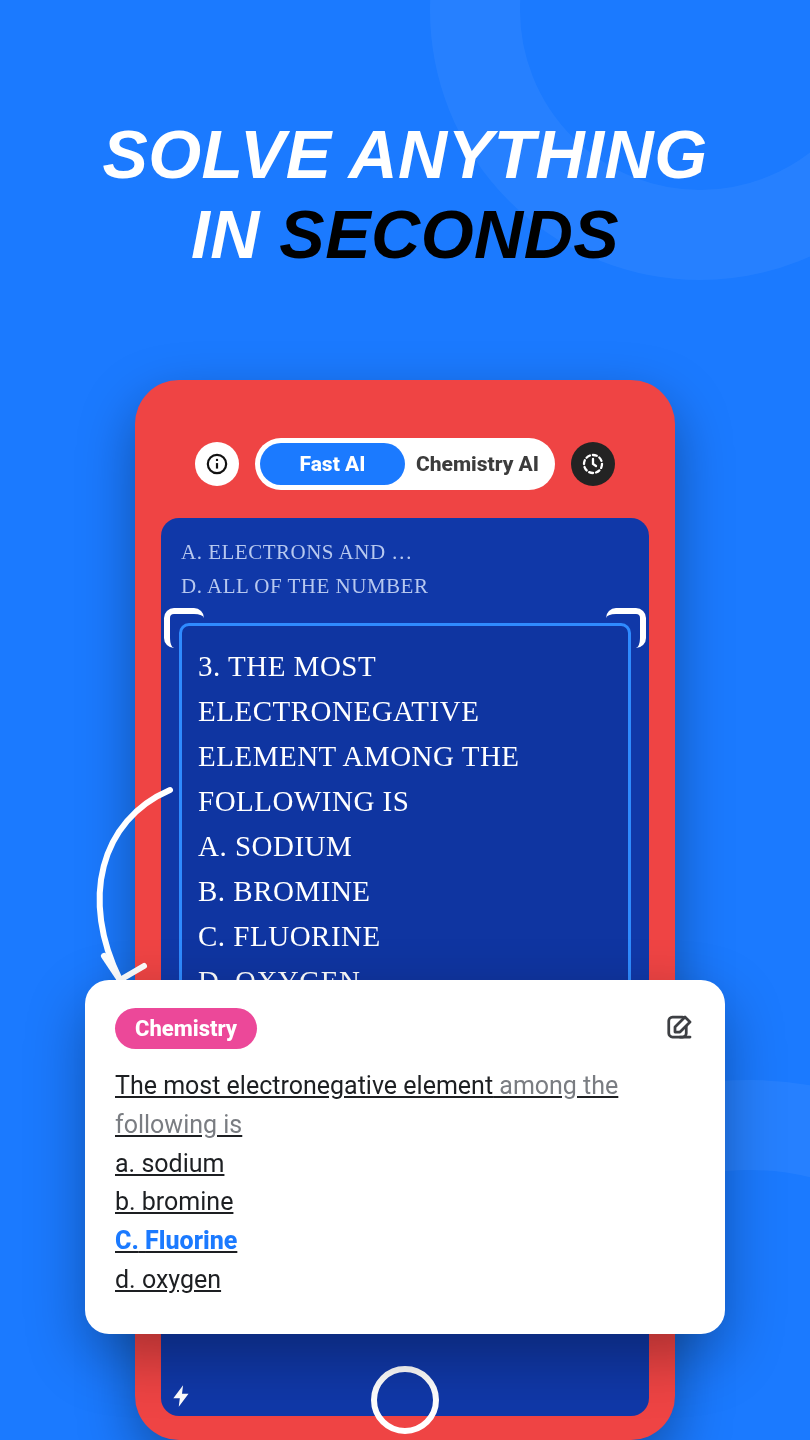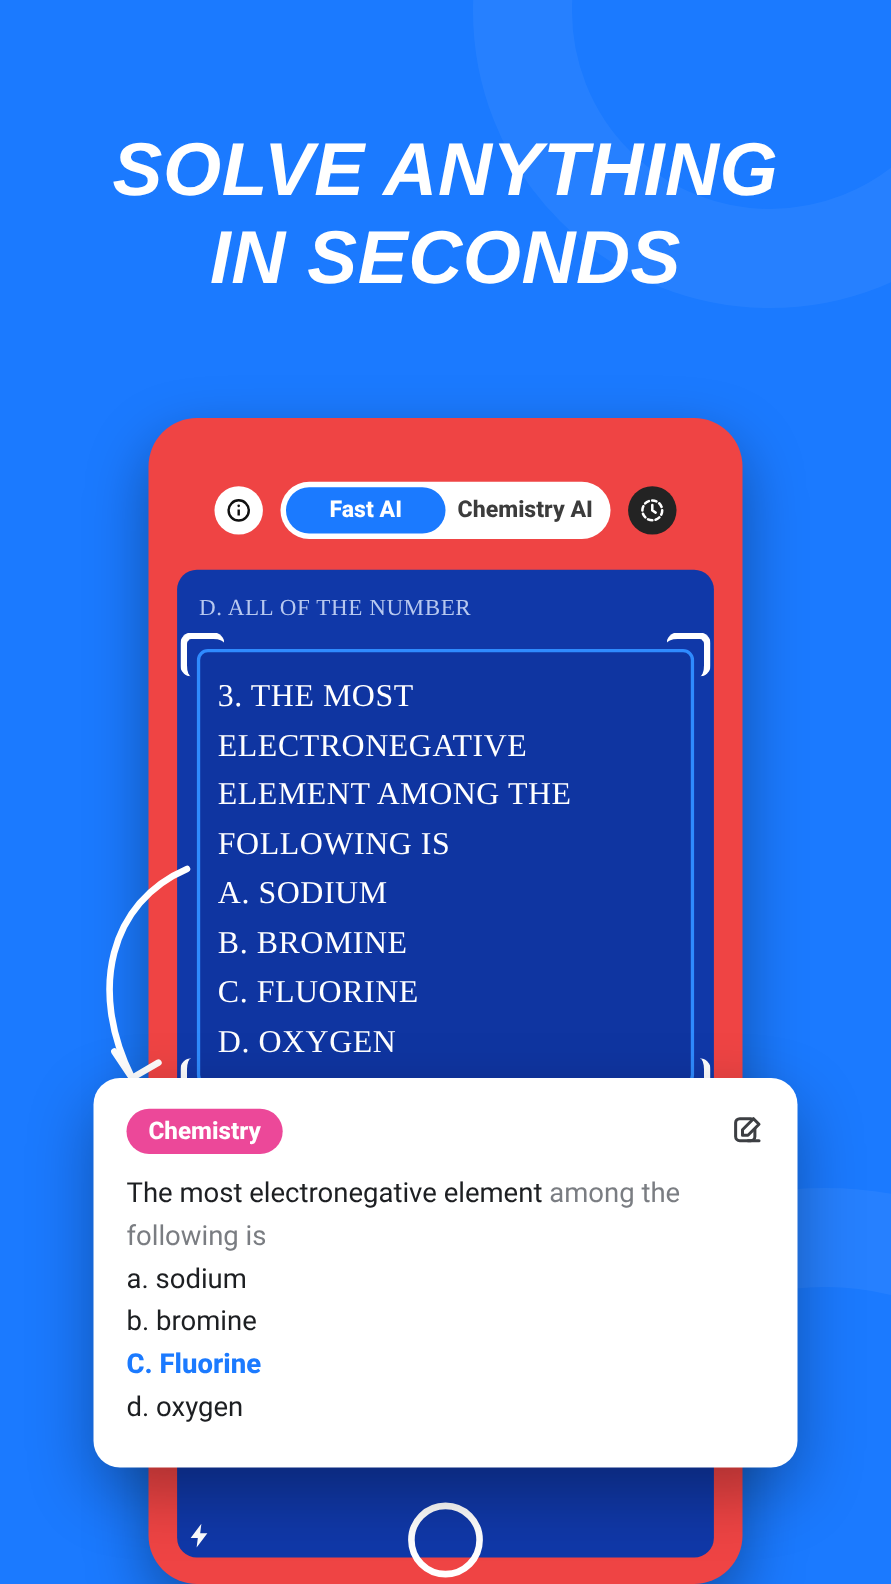--- a/index.html
+++ b/index.html
@@ -20,21 +20,21 @@
 
 .headline {
   position: absolute; top: 115px; left: 0; right: 0;
   text-align: center;
   font-weight: 900; font-size: 68px; line-height: 1.17;
   letter-spacing: 0.5px; color: #fff;
   text-transform: uppercase;
   font-family: "Arial Black", Arial, sans-serif;
   font-style: italic;
 }
-.headline .accent { color: #ffffff; }
+.headline .accent { color: #000000; }
 
 
 .phone {
   position: absolute; left: 50%; transform: translateX(-50%);
   top: 380px; width: 540px; height: 1060px;
   background: #ef4444;
   border-radius: 44px;
   box-shadow: 0 22px 55px rgba(0,0,0,0.35);
   padding: 58px 26px 24px 26px;
   display: flex; flex-direction: column;
@@ -104,21 +104,21 @@
   box-shadow: 0 22px 60px rgba(0,0,0,0.30);
   padding: 28px 30px 34px 30px;
   color: #1d1f22;
 }
 .card-header { display: flex; align-items: center; justify-content: space-between; margin-bottom: 18px; }
 .chip {
   background: #ec4899; color: #fff; font-weight: 800; font-size: 22px;
   padding: 8px 20px; border-radius: 24px; display: inline-block;
 }
 .edit-icon { color: #3d3f43; }
-.card-body { font-size: 25px; line-height: 1.55; }
+.card-body { font-size: 25px; line-height: 1.55; text-decoration: underline; }
 .card-body .muted-run { color: #7a7d82; }
 .card-body .ans { color: #1b7aff; font-weight: 800; }
 </style>
 </head>
 <body>
 
 <div class="bg-ring ring-top"></div>
 <div class="bg-ring ring-bottom"></div>
 
 <div class="headline">
@@ -144,20 +144,21 @@
     <div class="icon-circle dark">
       <svg width="24" height="24" viewBox="0 0 24 24" fill="none" stroke="#fff" stroke-width="2.3" stroke-linecap="round">
           <circle cx="12" cy="12" r="9" stroke-dasharray="4 3"></circle>
           <polyline points="12 7 12 12 15 14"></polyline>
         </svg>
     </div>
   </div>
 
   <div class="camera">
     <div class="hand question-list faded">
+      <span class="opt">A. ELECTRONS AND …</span>
       <span class="opt">D. ALL OF THE NUMBER</span>
     </div>
 
     <div class="scan-frame">
       <div class="corner tl"></div>
       <div class="corner tr"></div>
       <div class="corner bl"></div>
       <div class="corner br"></div>
       <div class="hand q3">
         <div>3. THE MOST ELECTRONEGATIVE ELEMENT AMONG THE FOLLOWING IS</div>

